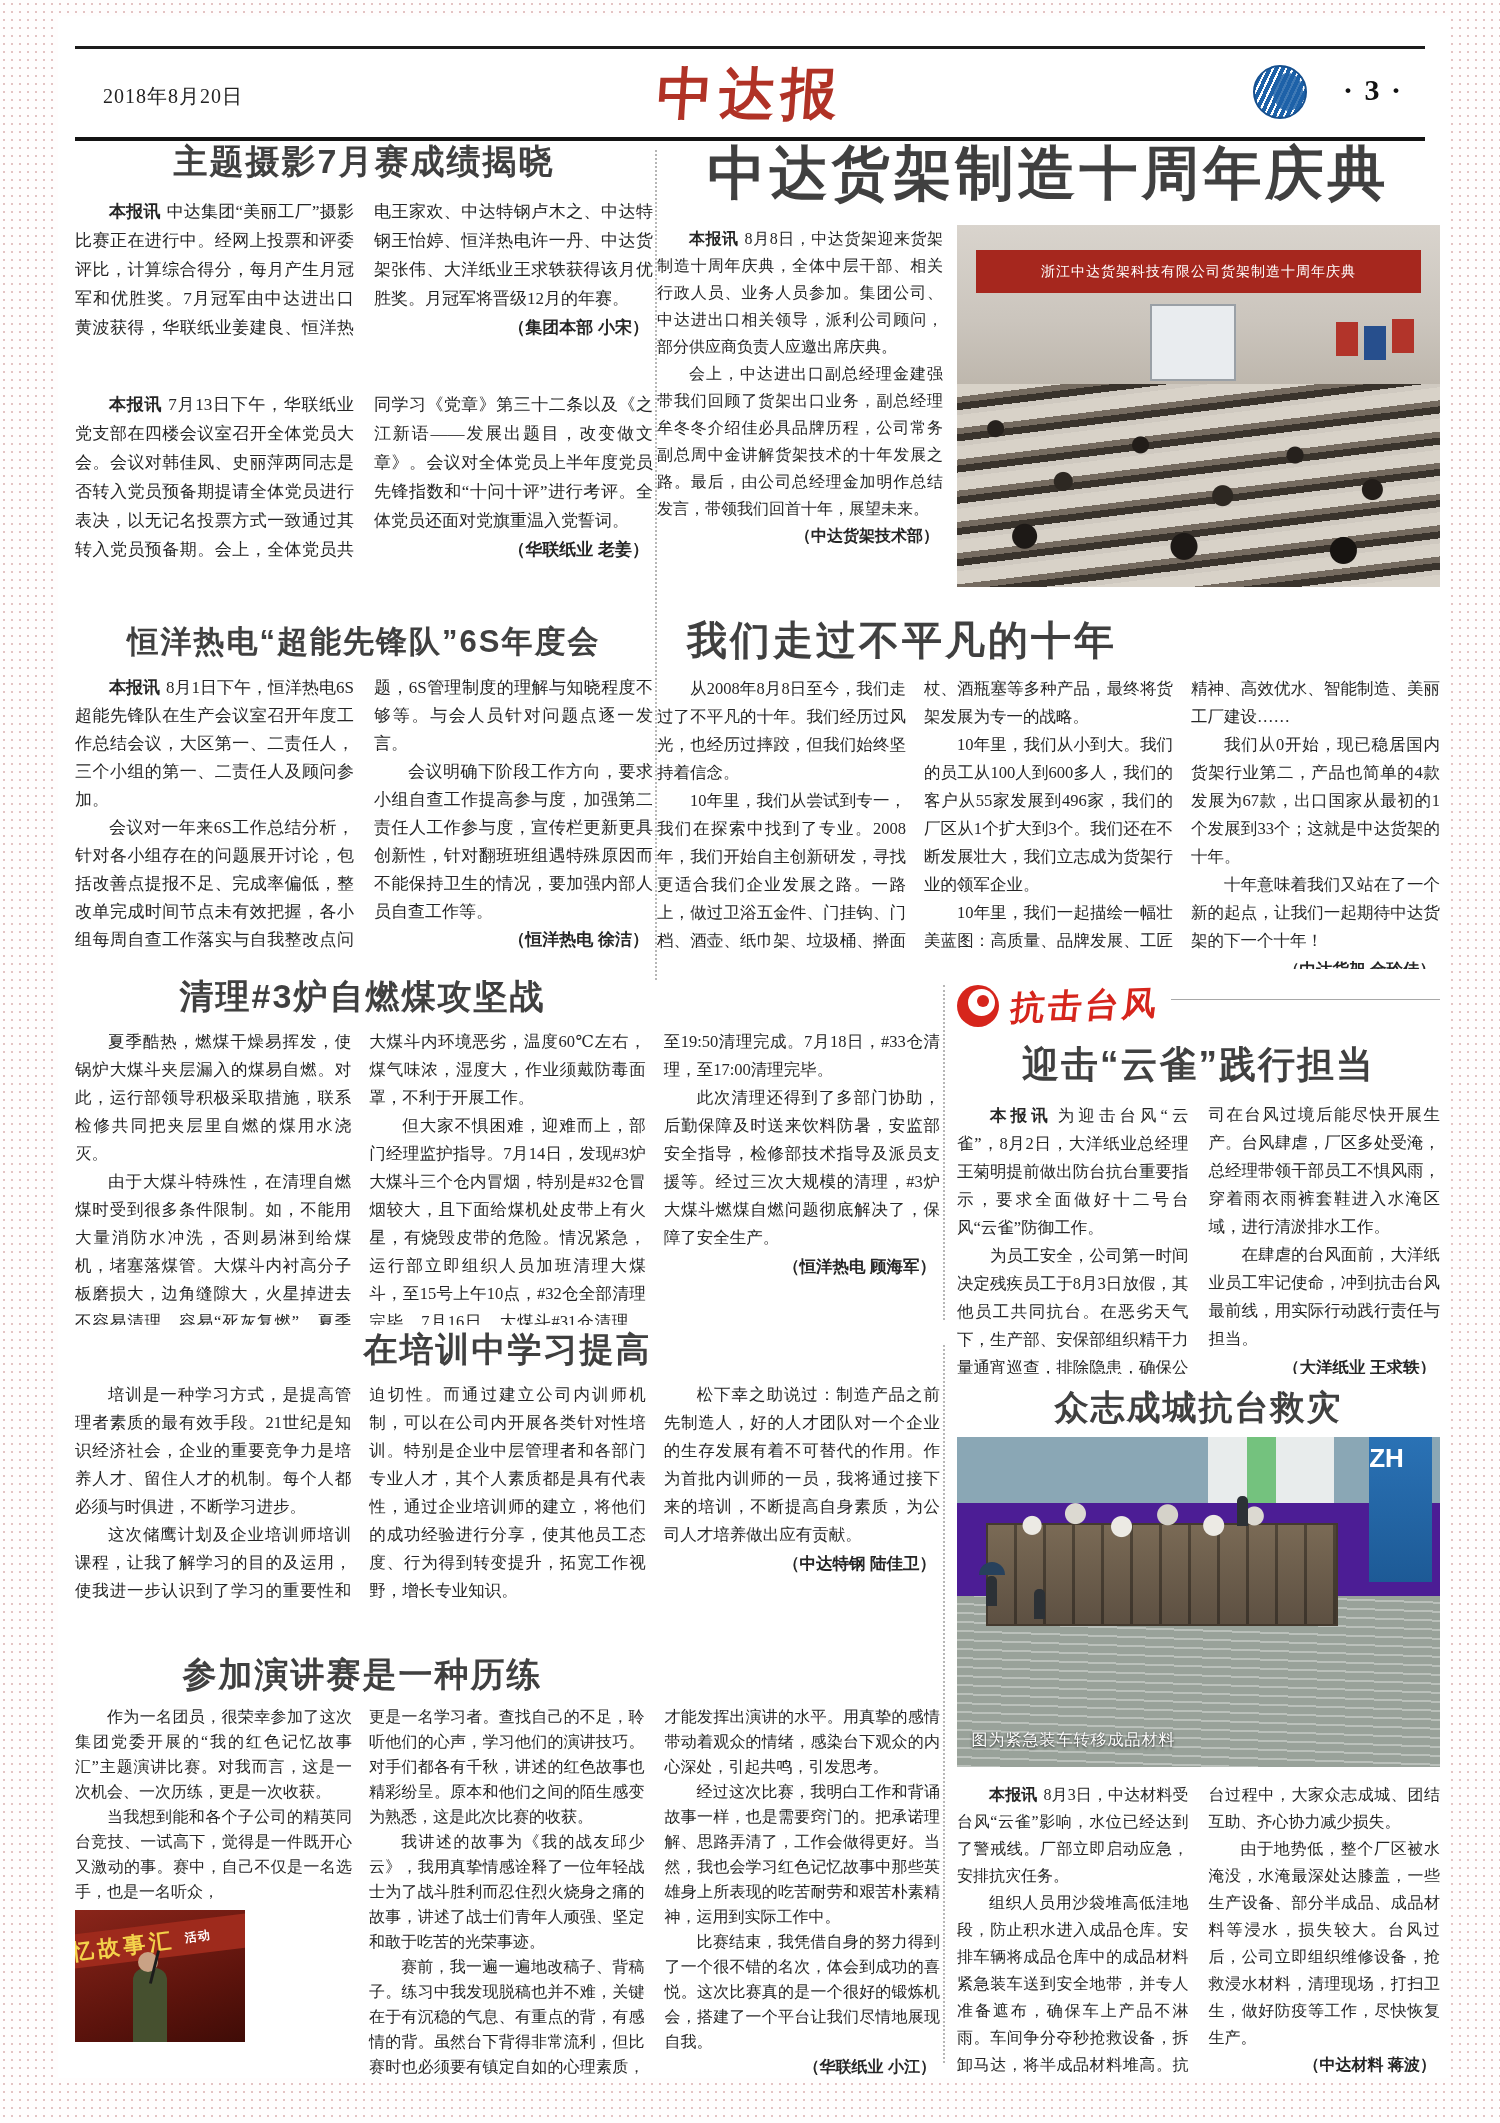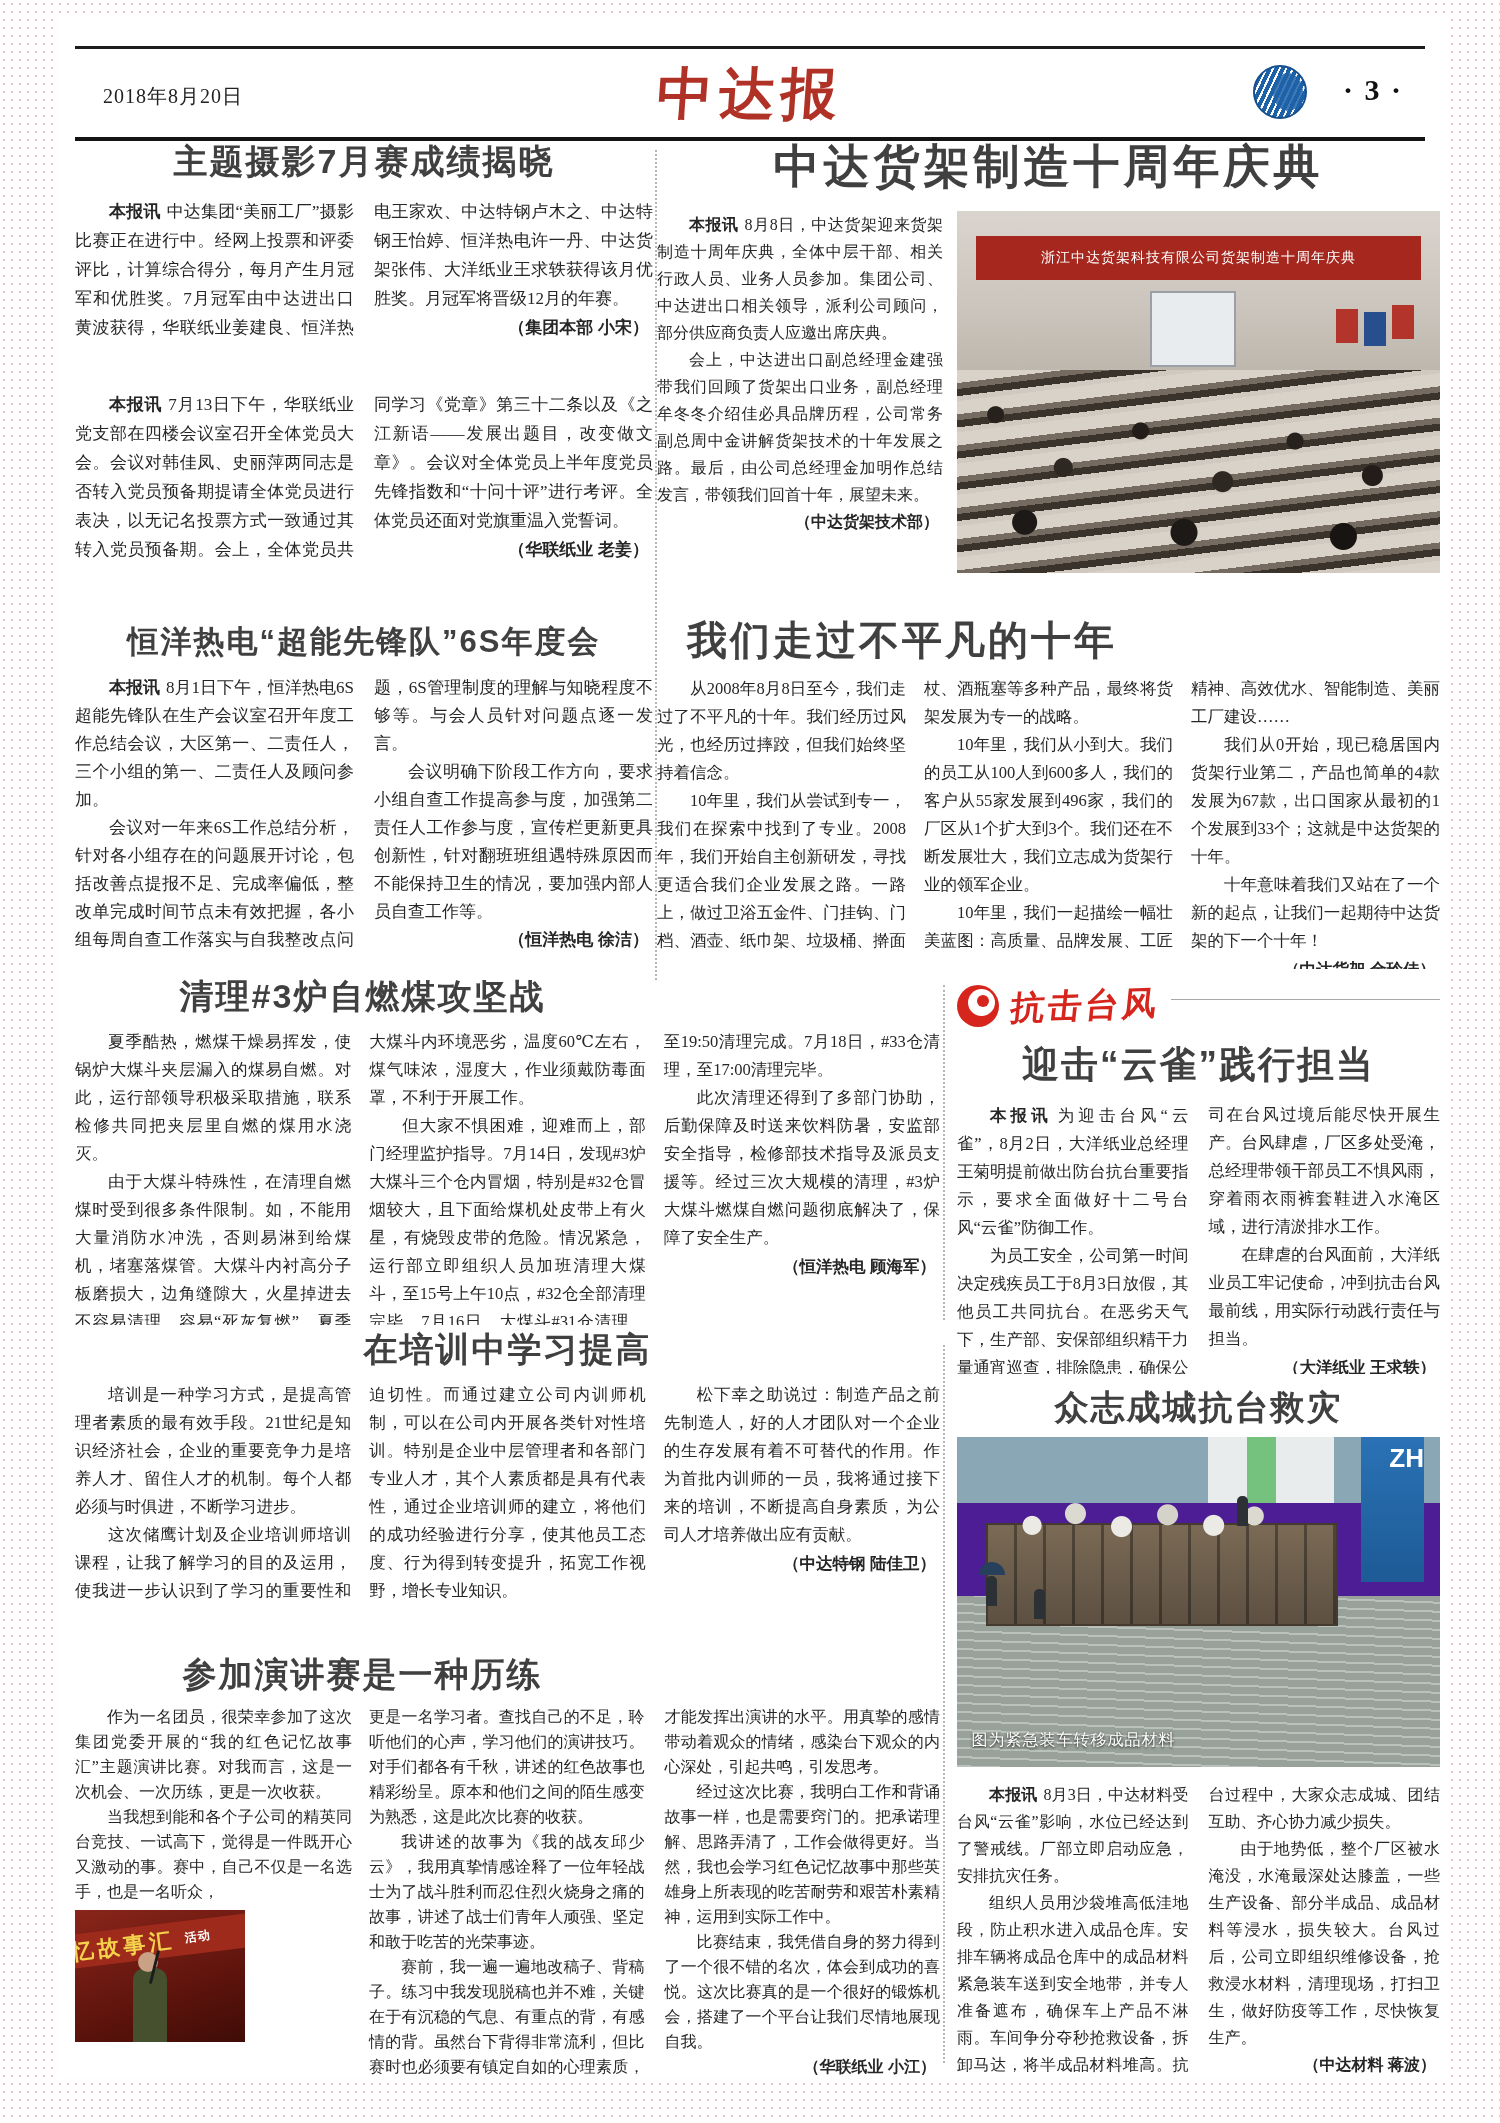--- a/index.html
+++ b/index.html
@@ -55,23 +55,23 @@
       radial-gradient(circle at 38% 30%,#221d19 0 8px,transparent 9px),
       radial-gradient(circle at 55% 55%,#2d2822 0 10px,transparent 11px),
       radial-gradient(circle at 70% 35%,#26211d 0 8px,transparent 9px),
       radial-gradient(circle at 86% 52%,#221d19 0 10px,transparent 11px),
       radial-gradient(circle at 14% 75%,#1d1916 0 12px,transparent 13px),
       radial-gradient(circle at 47% 80%,#1d1916 0 13px,transparent 14px),
       radial-gradient(circle at 80% 82%,#171411 0 13px,transparent 14px);}
   
   .fl-bldg{position:absolute;left:0;top:0;right:0;height:20%;
     background:linear-gradient(90deg,#8aa7b5 0 52%,#e8ecec 52% 60%,#74c27e 60% 66%,#e8ecec 66% 78%,#8aa7b5 78% 100%);}
-  .fl-zh{position:absolute;right:16px;top:0;width:13%;height:42%;
+  .fl-zh{position:absolute;right:8px;top:0;width:13%;height:42%;
     background:linear-gradient(180deg,#2a72b5,#1d5a96);color:#fff;font-weight:bold;font-size:26px;
-    font-family:"Liberation Sans",sans-serif;display:flex;align-items:flex-start;justify-content:flex-end;padding-top:6px;}
+    font-family:"Liberation Sans",sans-serif;display:flex;align-items:flex-start;justify-content:flex-start;padding-top:6px;}
   .fl-water{position:absolute;left:0;right:0;bottom:0;height:52%;
     background:#99a29a;}
   .fl-water::after{content:"";position:absolute;inset:0;
     background:repeating-linear-gradient(2deg,rgba(255,255,255,.33) 0 2px,transparent 2px 9px);}
   .fl-truck{position:absolute;left:6%;top:26%;width:72%;height:30%;
     background:linear-gradient(#7a6a55,#5d5042);border:2px solid #443a2f;}
   .fl-truck::after{content:"";position:absolute;inset:0;
     background:repeating-linear-gradient(90deg,transparent 0 26px,rgba(0,0,0,.35) 26px 29px);}
   .fl-bags{position:absolute;left:10%;top:16%;width:56%;height:18%;
     background:
@@ -138,21 +138,21 @@
   <div class="a-title" style="font-size:31px;margin-bottom:14px;">恒洋热电“超能先锋队”6S年度会</div>
   <div class="cols2">
     <p class="body-p"><span class="lead">本报讯</span><span>8月1日下午，恒洋热电6S超能先锋队在生产会议室召开年度工作总结会议，大区第一、二责任人，三个小组的第一、二责任人及顾问参加。</span></p>
     <p class="body-p">会议对一年来6S工作总结分析，针对各小组存在的问题展开讨论，包括改善点提报不足、完成率偏低，整改单完成时间节点未有效把握，各小组每周自查工作落实与自我整改点问题，6S管理制度的理解与知晓程度不够等。与会人员针对问题点逐一发言。</p>
     <p class="body-p">会议明确下阶段工作方向，要求小组自查工作提高参与度，加强第二责任人工作参与度，宣传栏更新更具创新性，针对翻班班组遇特殊原因而不能保持卫生的情况，要加强内部人员自查工作等。</p>
     <p class="attr">（恒洋热电 徐洁）</p>
   </div>
 </div>
 
 <div class="article" style="left:657px;top:140px;width:783px;height:472px;">
-  <div class="a-title" style="font-size:46px;margin-bottom:18px;letter-spacing:4px;">中达货架制造十周年庆典</div>
+  <div class="a-title" style="font-size:58px;margin-bottom:18px;letter-spacing:4px;">中达货架制造十周年庆典</div>
   <div style="display:flex;gap:14px;">
     <div style="width:286px;font-size:16px;line-height:27px;">
       <p class="body-p"><span class="lead">本报讯</span><span>8月8日，中达货架迎来货架制造十周年庆典，全体中层干部、相关行政人员、业务人员参加。集团公司、中达进出口相关领导，派利公司顾问，部分供应商负责人应邀出席庆典。</span></p>
       <p class="body-p">会上，中达进出口副总经理金建强带我们回顾了货架出口业务，副总经理牟冬冬介绍佳必具品牌历程，公司常务副总周中金讲解货架技术的十年发展之路。最后，由公司总经理金加明作总结发言，带领我们回首十年，展望未来。</p>
       <p class="attr">（中达货架技术部）</p>
     </div>
     <div class="photo" style="flex:1;height:362px;">
       <div class="cer-ceiling"></div>
       <div class="cer-banner">浙江中达货架科技有限公司货架制造十周年庆典</div>
       <div class="cer-screen"></div>

